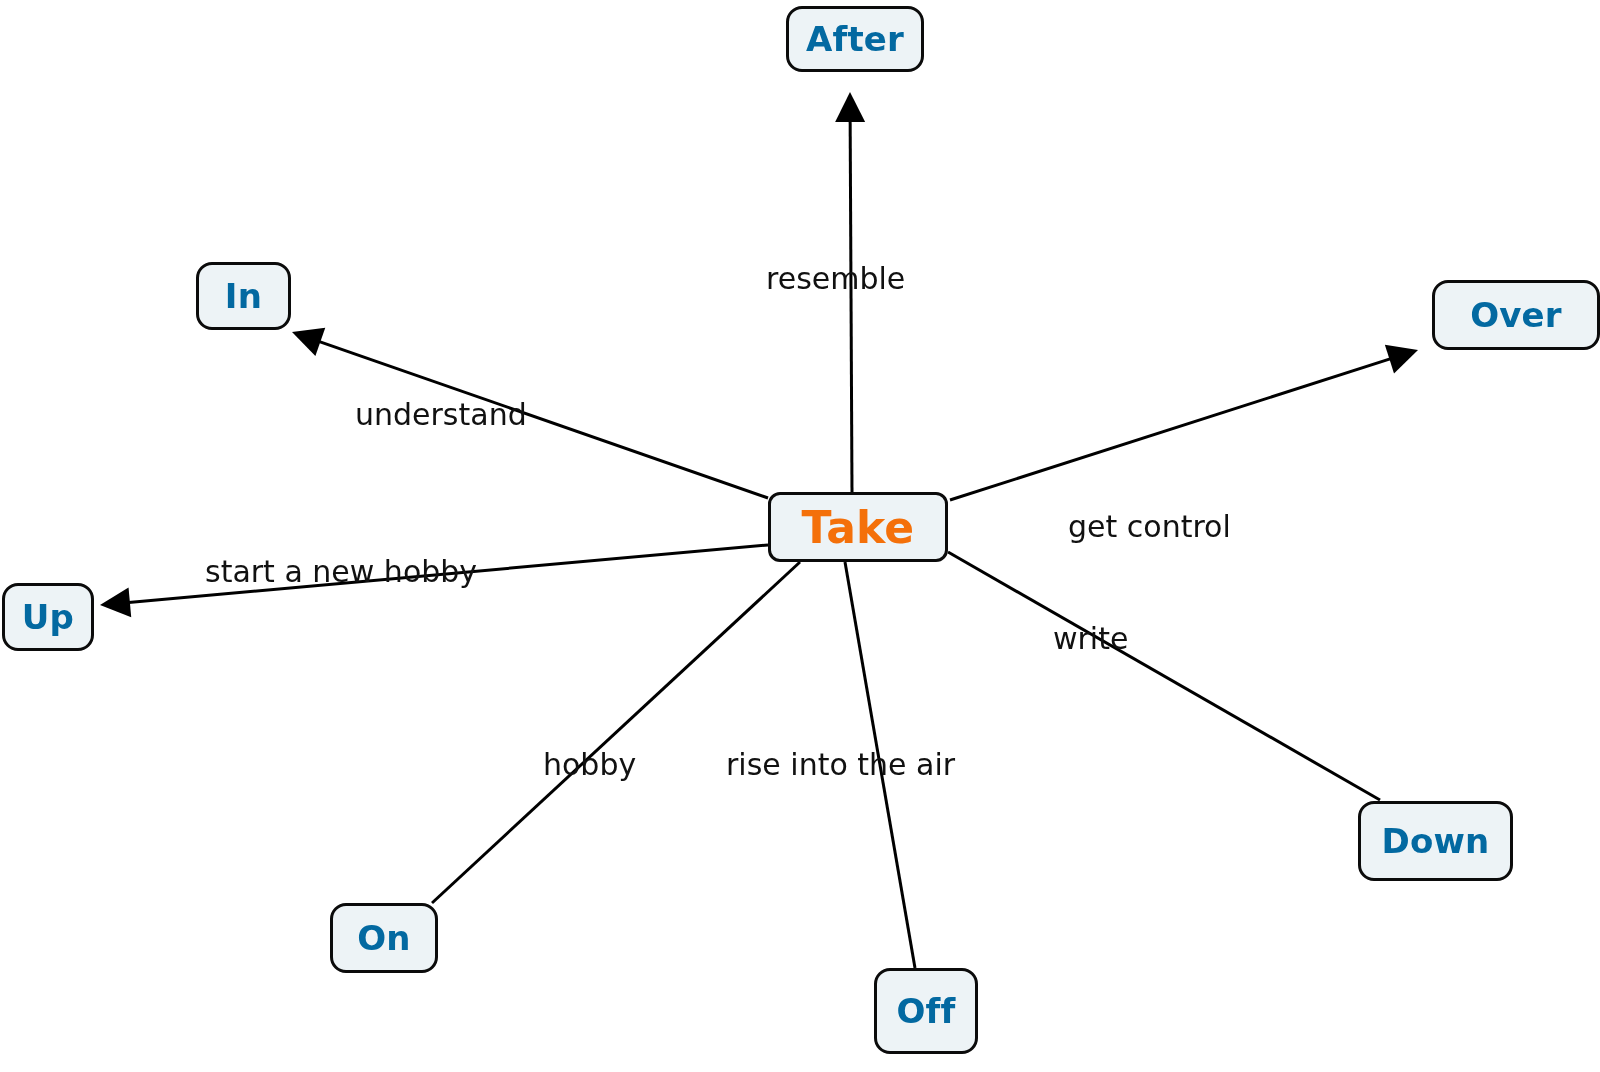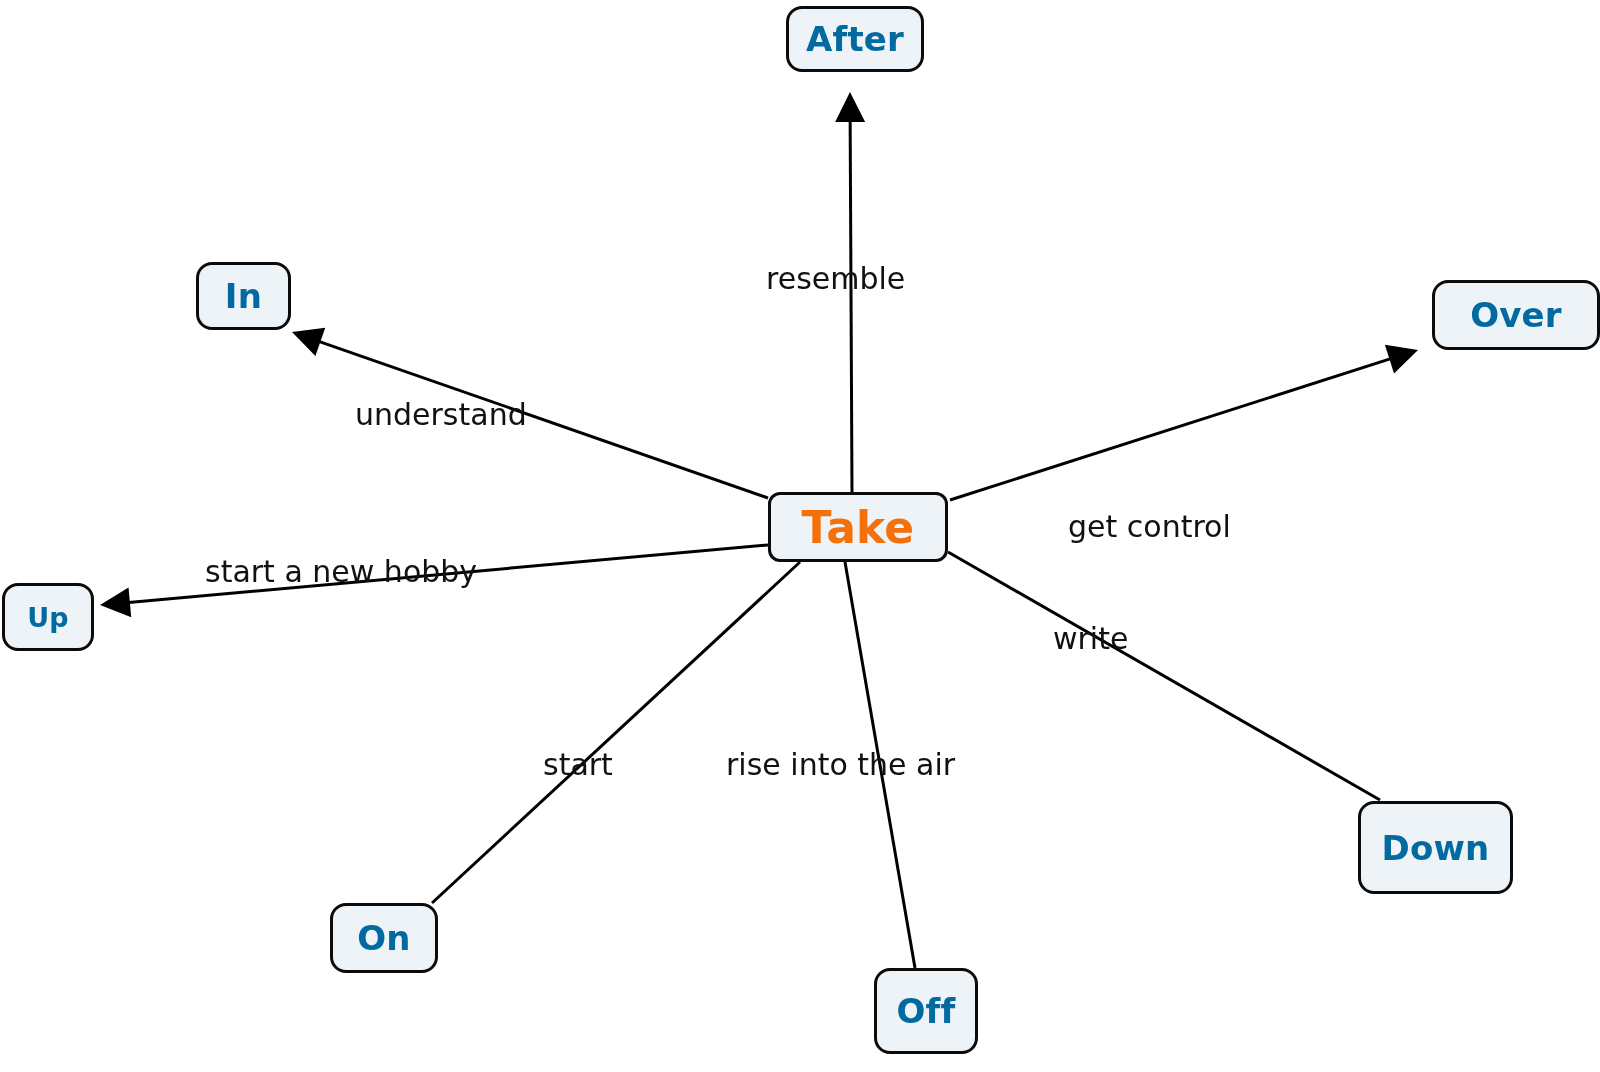--- a/index.html
+++ b/index.html
@@ -93,36 +93,36 @@
       </div>
       <div class="node" style="left: 786px; top: 6px; width: 138px; height: 66px; font-size: 34px;">
         <span>After</span>
       </div>
       <div class="node" style="left: 196px; top: 262px; width: 95px; height: 68px; font-size: 34px;">
         <span>In</span>
       </div>
       <div class="node" style="left: 1432px; top: 280px; width: 168px; height: 70px; font-size: 34px;">
         <span>Over</span>
       </div>
-      <div class="node" style="left: 2px; top: 583px; width: 92px; height: 68px; font-size: 27px;">
+      <div class="node" style="left: 2px; top: 583px; width: 92px; height: 68px; font-size: 34px;">
         <span>Up</span>
       </div>
-      <div class="node" style="left: 1358px; top: 801px; width: 155px; height: 93px; font-size: 34px; align-items: center;">
+      <div class="node" style="left: 1358px; top: 801px; width: 155px; height: 80px; font-size: 34px; align-items: center;">
         <span>Down</span>
       </div>
       <div class="node" style="left: 330px; top: 903px; width: 108px; height: 70px; font-size: 34px;">
         <span>On</span>
       </div>
       <div class="node" style="left: 874px; top: 968px; width: 104px; height: 86px; font-size: 34px;">
         <span>Off</span>
       </div>
     </div>
   <div id="label-layer">
       <div class="edge-label" style="left: 766px; top: 264px;">resemble</div>
       <div class="edge-label" style="left: 355px; top: 400px;">understand</div>
       <div class="edge-label" style="left: 1068px; top: 467px; margin-top: 45px;">get control</div>
       <div class="edge-label" style="left: 205px; top: 557px;">start a new hobby</div>
       <div class="edge-label" style="left: 1053px; top: 624px;">write</div>
-      <div class="edge-label" style="left: 543px; top: 750px;">start</div>
+      <div class="edge-label" style="left: 543px; top: 750px;">hobby</div>
       <div class="edge-label" style="left: 726px; top: 750px;">rise into the air</div>
     </div>
 
 </div>
 
 </body></html>

